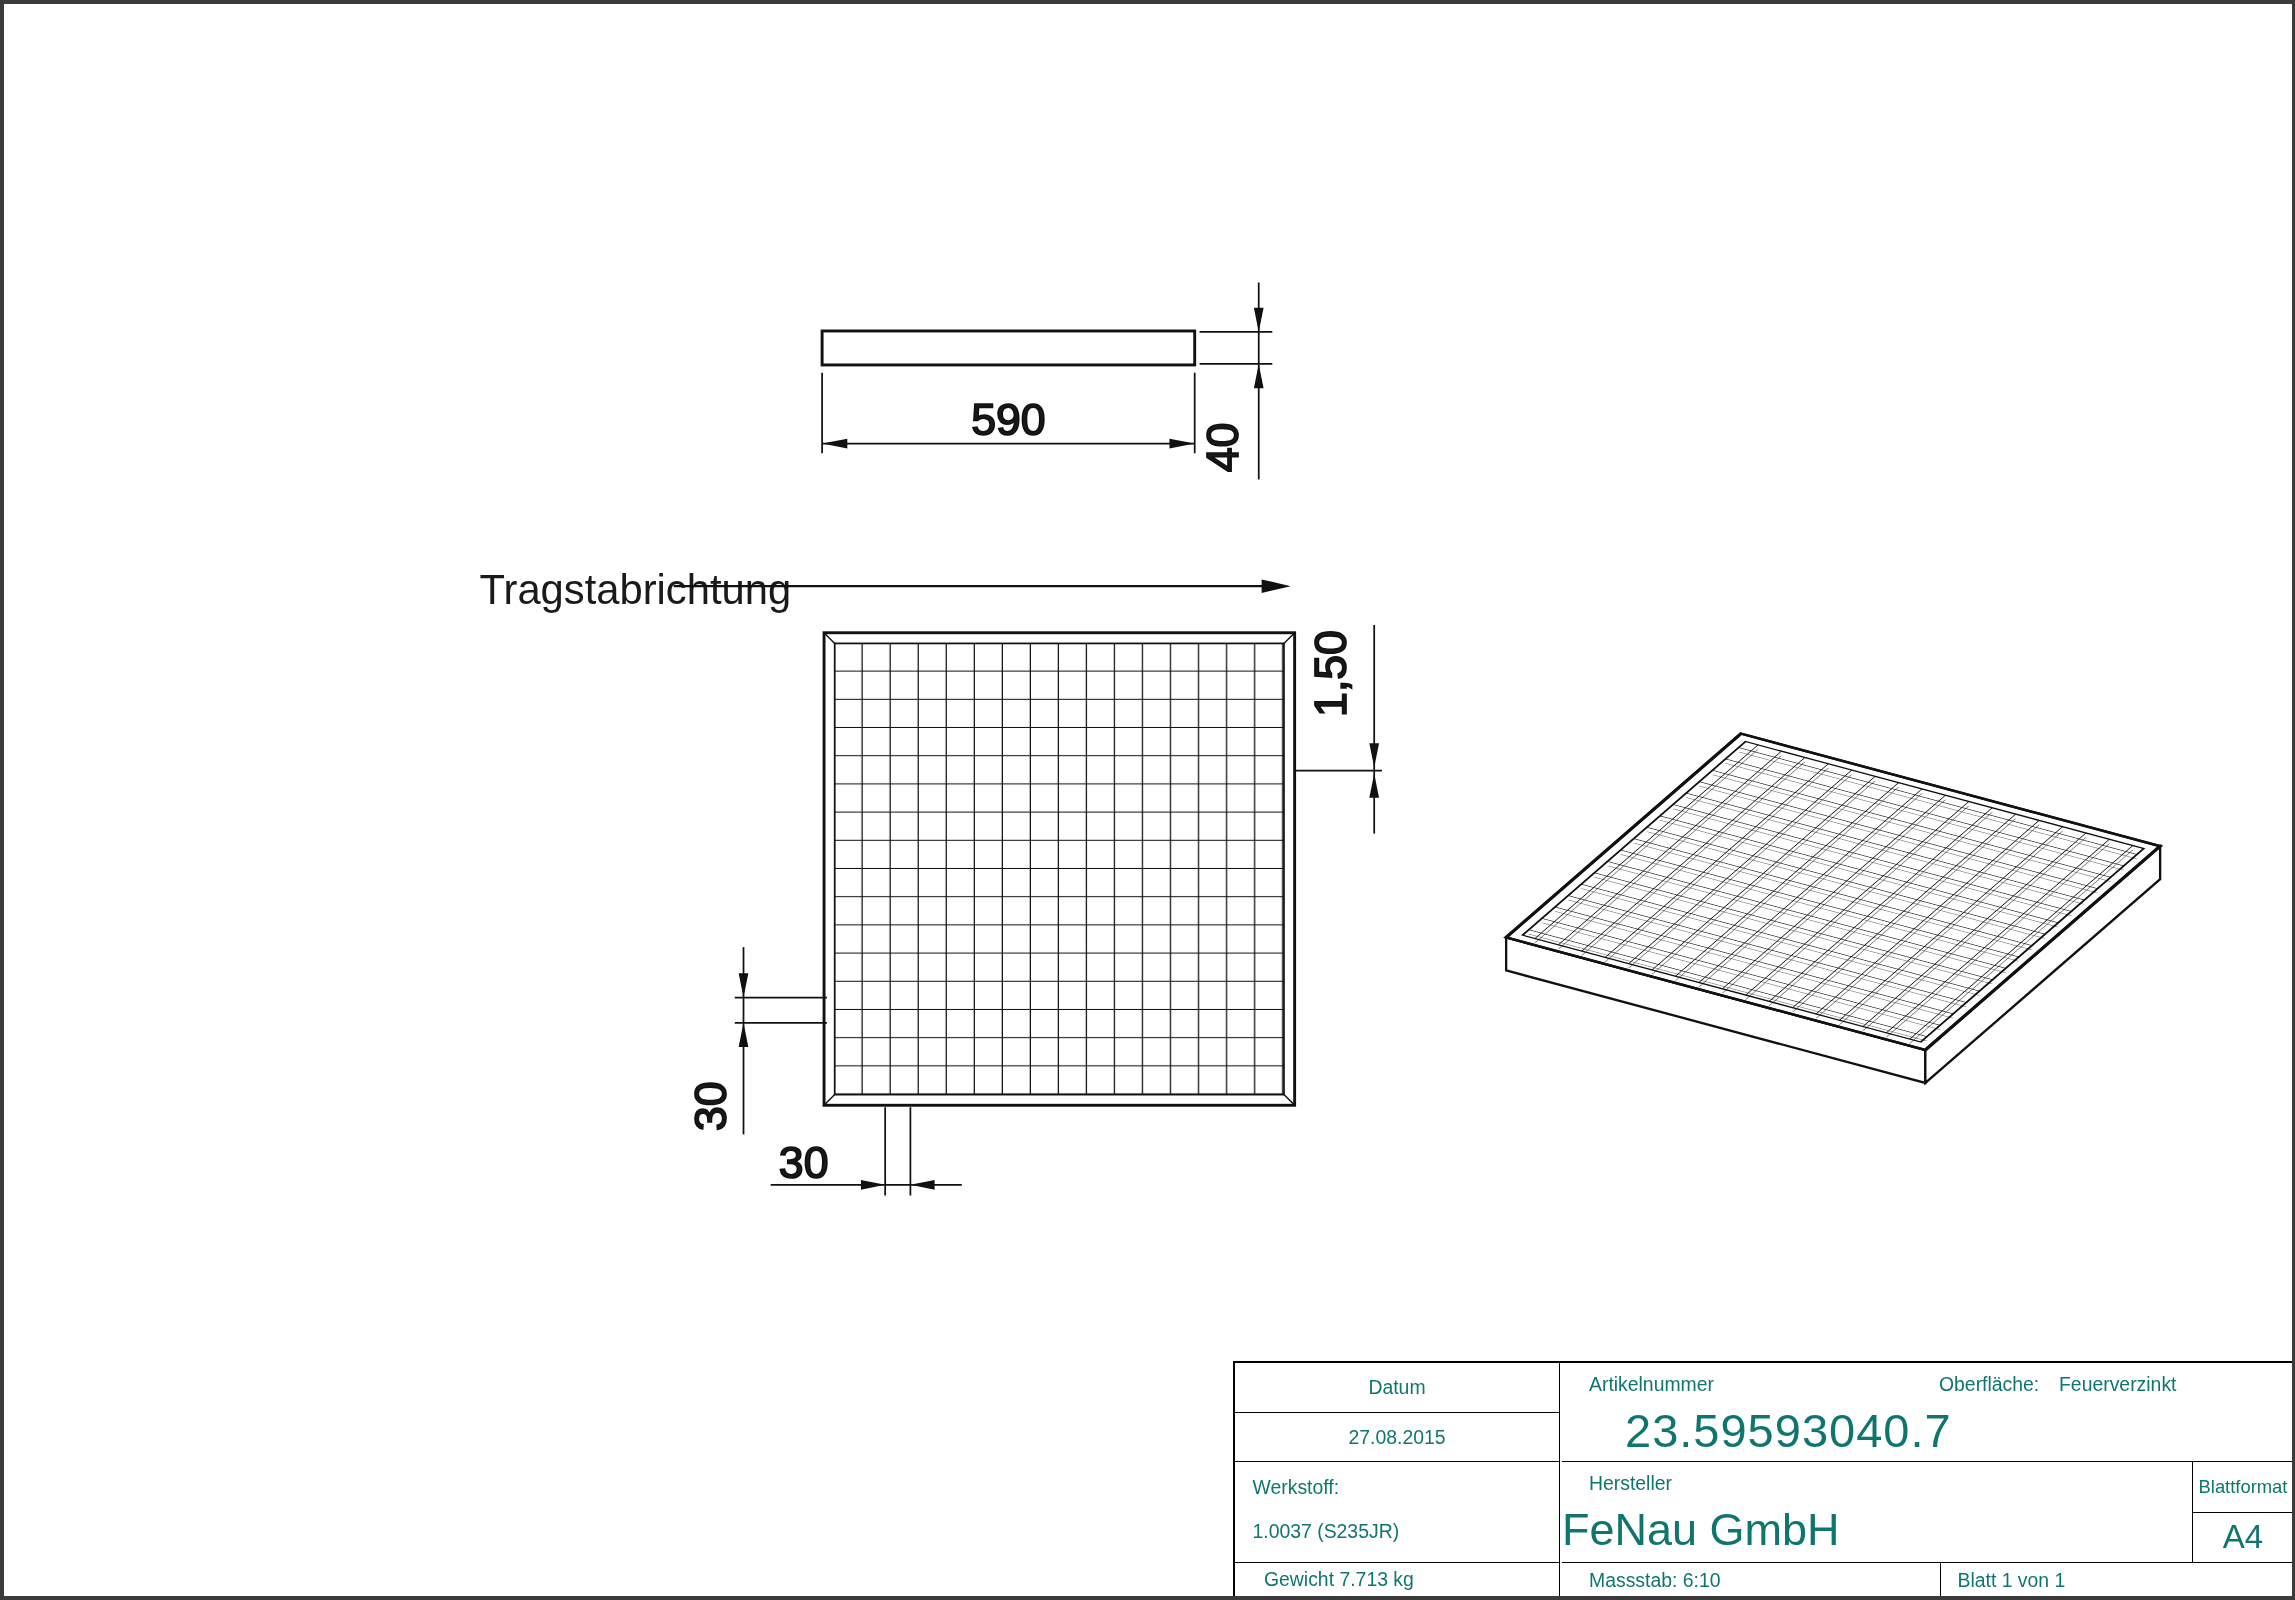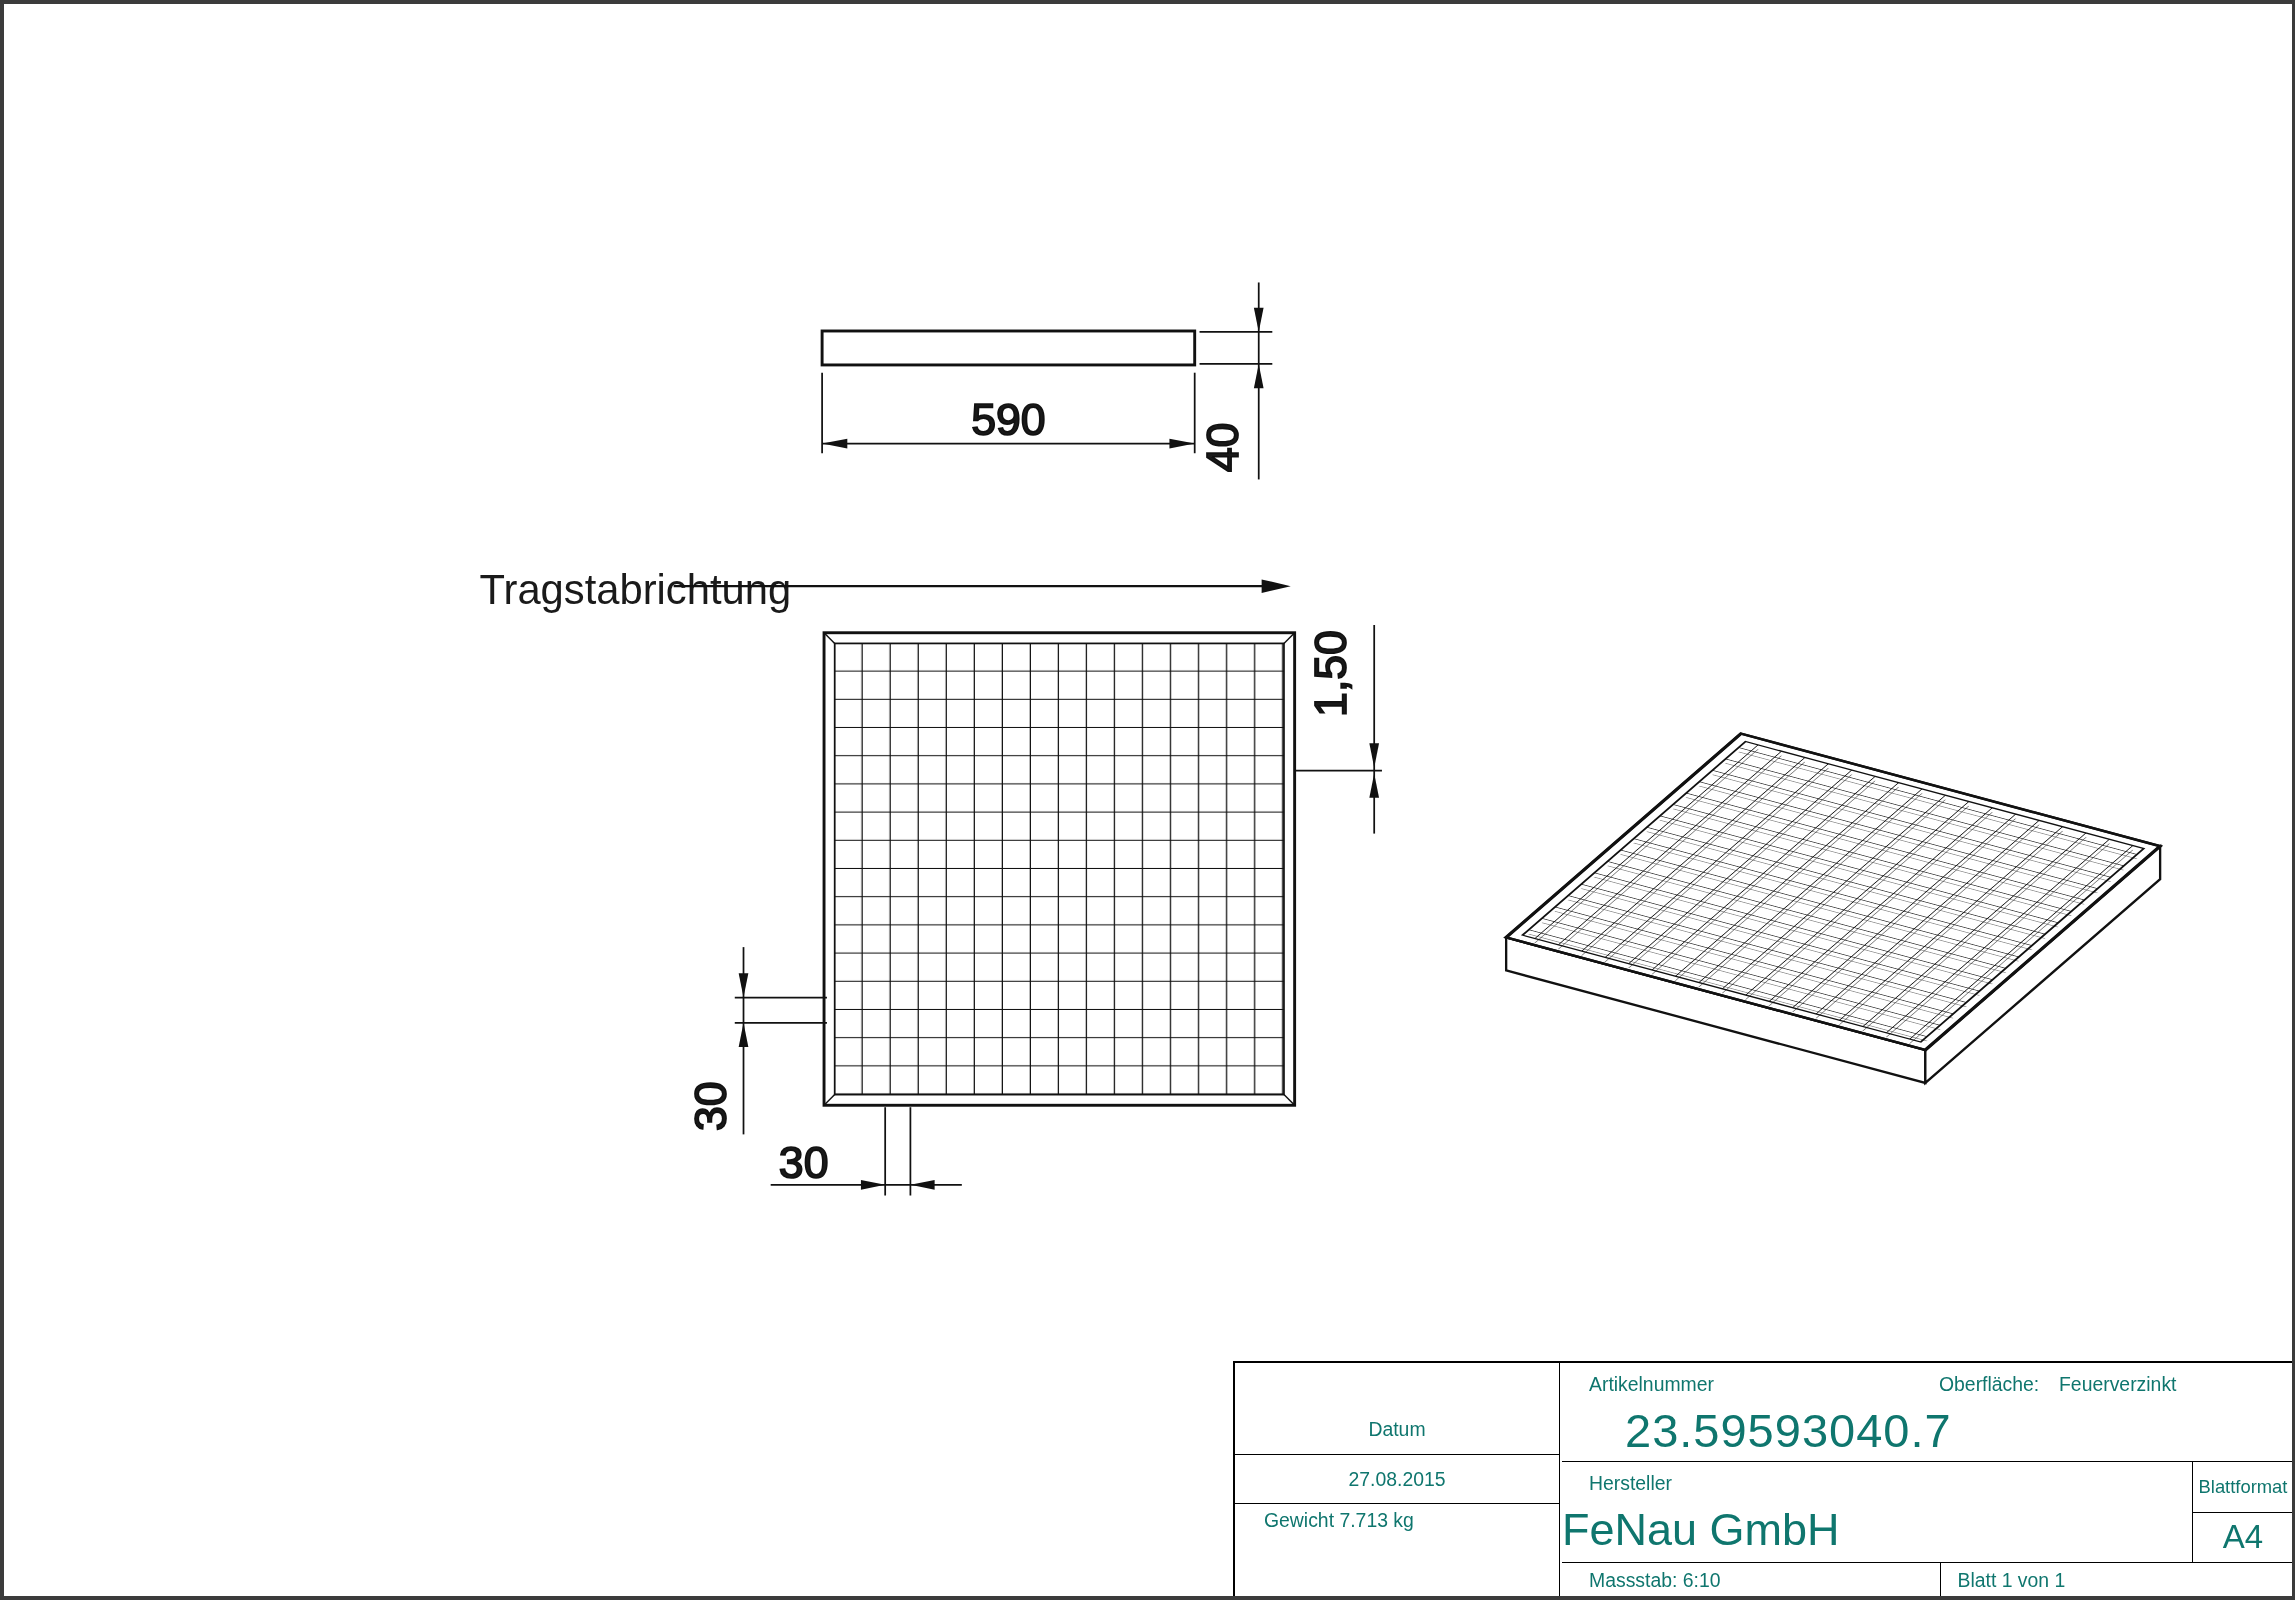--- a/index.html
+++ b/index.html
@@ -26,21 +26,21 @@
     background:#fff;
     font-size:19.4px;
   }
   .tblock .col-left{
     position:absolute;left:0;top:0;bottom:0;width:325px;
     border-right:1.9px solid #000;box-sizing:border-box;
   }
   .tblock .col-right{
     position:absolute;left:327px;top:0;bottom:0;right:0;
   }
-  .row-datum{height:49px;display:flex;align-items:center;justify-content:center;margin-top:42px;}
+  .row-datum{height:49px;display:flex;align-items:center;justify-content:center;}
   .row-date{height:49px;border-top:1.9px solid #000;display:flex;align-items:center;justify-content:center;box-sizing:border-box;}
   .row-werkstoff{height:101px;border-top:1.9px solid #000;box-sizing:border-box;position:relative;}
   .row-gewicht{height:34px;border-top:1.9px solid #000;box-sizing:border-box;display:flex;align-items:center;padding-left:29px;}
   .row-werkstoff .l1{position:absolute;left:17.5px;top:13.6px;}
   .row-werkstoff .l2{position:absolute;left:17.5px;top:58px;}
 
   .r-top{position:absolute;left:0;top:0;height:98px;width:100%;}
   .r-top .artlabel{position:absolute;left:27px;top:9.7px;}
   .r-top .oblabel{position:absolute;left:377px;top:9.7px;}
   .r-top .obvalue{position:absolute;left:497px;top:9.7px;}
@@ -164,20 +164,24 @@
 
   <div class="tblock">
 
     <div class="col-left">
       <div class="row-datum">
         <span>Datum</span>
       </div>
       <div class="row-date">
         <span>27.08.2015</span>
       </div>
+      <div class="row-werkstoff">
+        <span class="l1">Werkstoff:</span>
+        <span class="l2">1.0037 (S235JR)</span>
+      </div>
       <div class="row-gewicht">
         <span>Gewicht 7.713 kg</span>
       </div>
     </div>
 
     <div class="col-right">
       <div class="r-top">
         <span class="artlabel">Artikelnummer</span>
         <span class="oblabel">Oberfläche:</span>
         <span class="obvalue">Feuerverzinkt</span>

